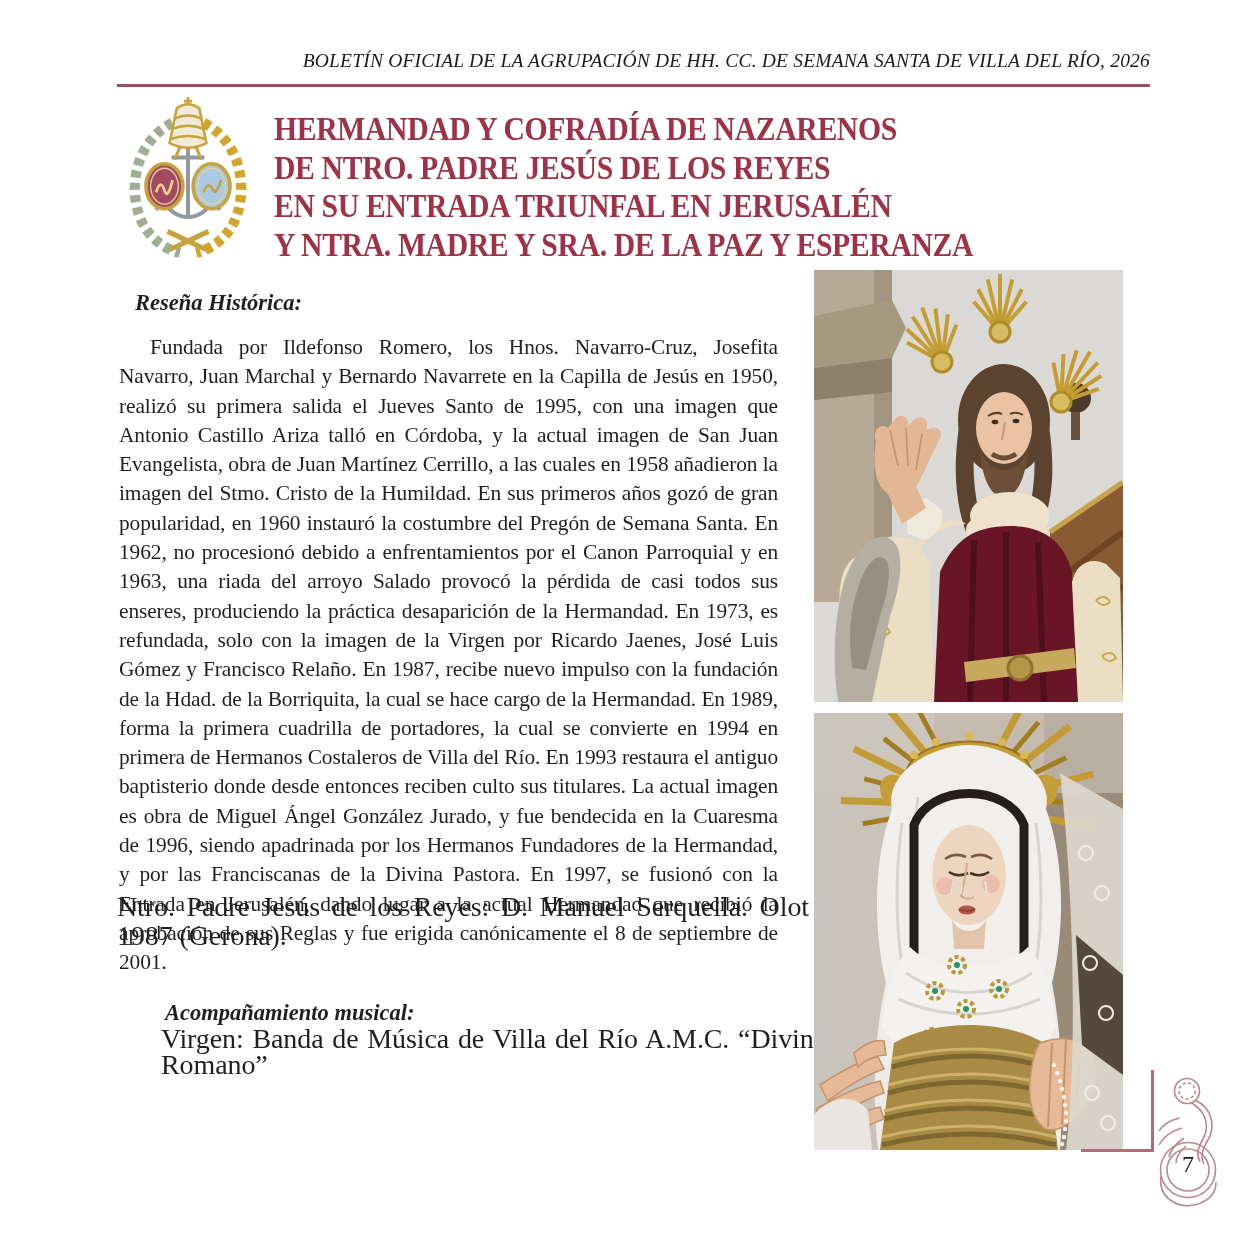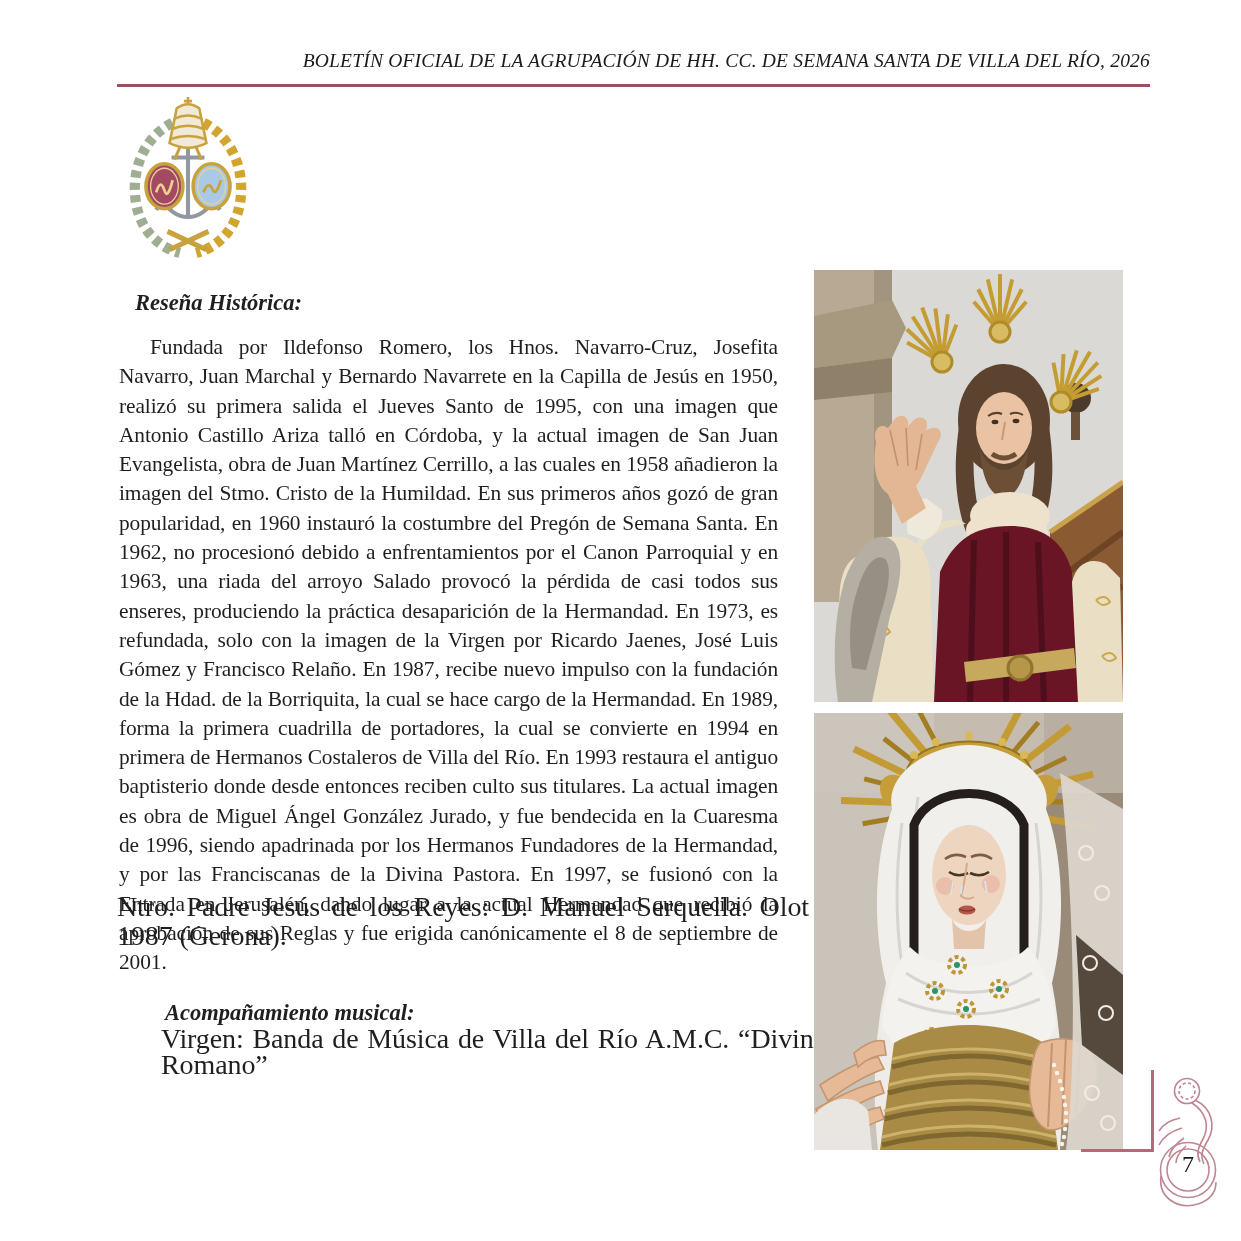--- a/index.html
+++ b/index.html
@@ -74,20 +74,26 @@
     </g>
 
     <ellipse cx="47" cy="88" rx="18" ry="22" fill="#a34a62" stroke="#c8a23c" stroke-width="3.5"></ellipse>
     <ellipse cx="47" cy="88" rx="13.5" ry="17.5" fill="none" stroke="#e6d199" stroke-width="1.3"></ellipse>
     <path d="M39,94 q4,-14 8,-2 q3,10 8,-10" stroke="#ecd28e" stroke-width="2.6" fill="none"></path>
     <ellipse cx="93" cy="88" rx="18" ry="22" fill="#a9c9e4" stroke="#c8a23c" stroke-width="3.5"></ellipse>
     <ellipse cx="93" cy="88" rx="13.5" ry="17.5" fill="none" stroke="#e6d199" stroke-width="1.3"></ellipse>
     <path d="M85,94 q5,-12 9,-3 q3,8 8,-9" stroke="#c9a23c" stroke-width="2.6" fill="none"></path>
   </svg>
 
+  <div class="title">
+    <div class="tline">HERMANDAD Y COFRADÍA DE NAZARENOS</div>
+    <div class="tline">DE NTRO. PADRE JESÚS DE LOS REYES</div>
+    <div class="tline">EN SU ENTRADA TRIUNFAL EN JERUSALÉN</div>
+    <div class="tline">Y NTRA. MADRE Y SRA. DE LA PAZ Y ESPERANZA</div>
+  </div>
 
   <div class="bodycol">
     <div class="h-ital">Reseña Histórica:</div>
     <p class="para">Fundada por Ildefonso Romero, los Hnos. Navarro-Cruz, Josefita Navarro, Juan Marchal y Bernardo Navarrete en la Capilla de Jesús en 1950, realizó su primera salida el Jueves Santo de 1995, con una imagen que Antonio Castillo Ariza talló en Córdoba, y la actual imagen de San Juan Evangelista, obra de Juan Martínez Cerrillo, a las cuales en 1958 añadieron la imagen del Stmo. Cristo de la Humildad. En sus primeros años gozó de gran popularidad, en 1960 instauró la costumbre del Pregón de Semana Santa. En 1962, no procesionó debido a enfrentamientos por el Canon Parroquial y en 1963, una riada del arroyo Salado provocó la pérdida de casi todos sus enseres, produciendo la práctica desaparición de la Hermandad. En 1973, es refundada, solo con la imagen de la Virgen por Ricardo Jaenes, José Luis Gómez y Francisco Relaño. En 1987, recibe nuevo impulso con la fundación de la Hdad. de la Borriquita, la cual se hace cargo de la Hermandad. En 1989, forma la primera cuadrilla de portadores, la cual se convierte en 1994 en primera de Hermanos Costaleros de Villa del Río. En 1993 restaura el antiguo baptisterio donde desde entonces reciben culto sus titulares. La actual imagen es obra de Miguel Ángel González Jurado, y fue bendecida en la Cuaresma de 1996, siendo apadrinada por los Hermanos Fundadores de la Hermandad, y por las Franciscanas de la Divina Pastora. En 1997, se fusionó con la Entrada en Jerusalén, dando lugar a la actual Hermandad que recibió la aprobación de sus Reglas y fue erigida canónicamente el 8 de septiembre de 2001.</p>
   </div>
 
   <div class="sec-imagenes">
     <p class="plain">Ntro. Padre Jesús de los Reyes: D. Manuel Serquella. Olot  1987 (Gerona).</p>
   </div>
 

